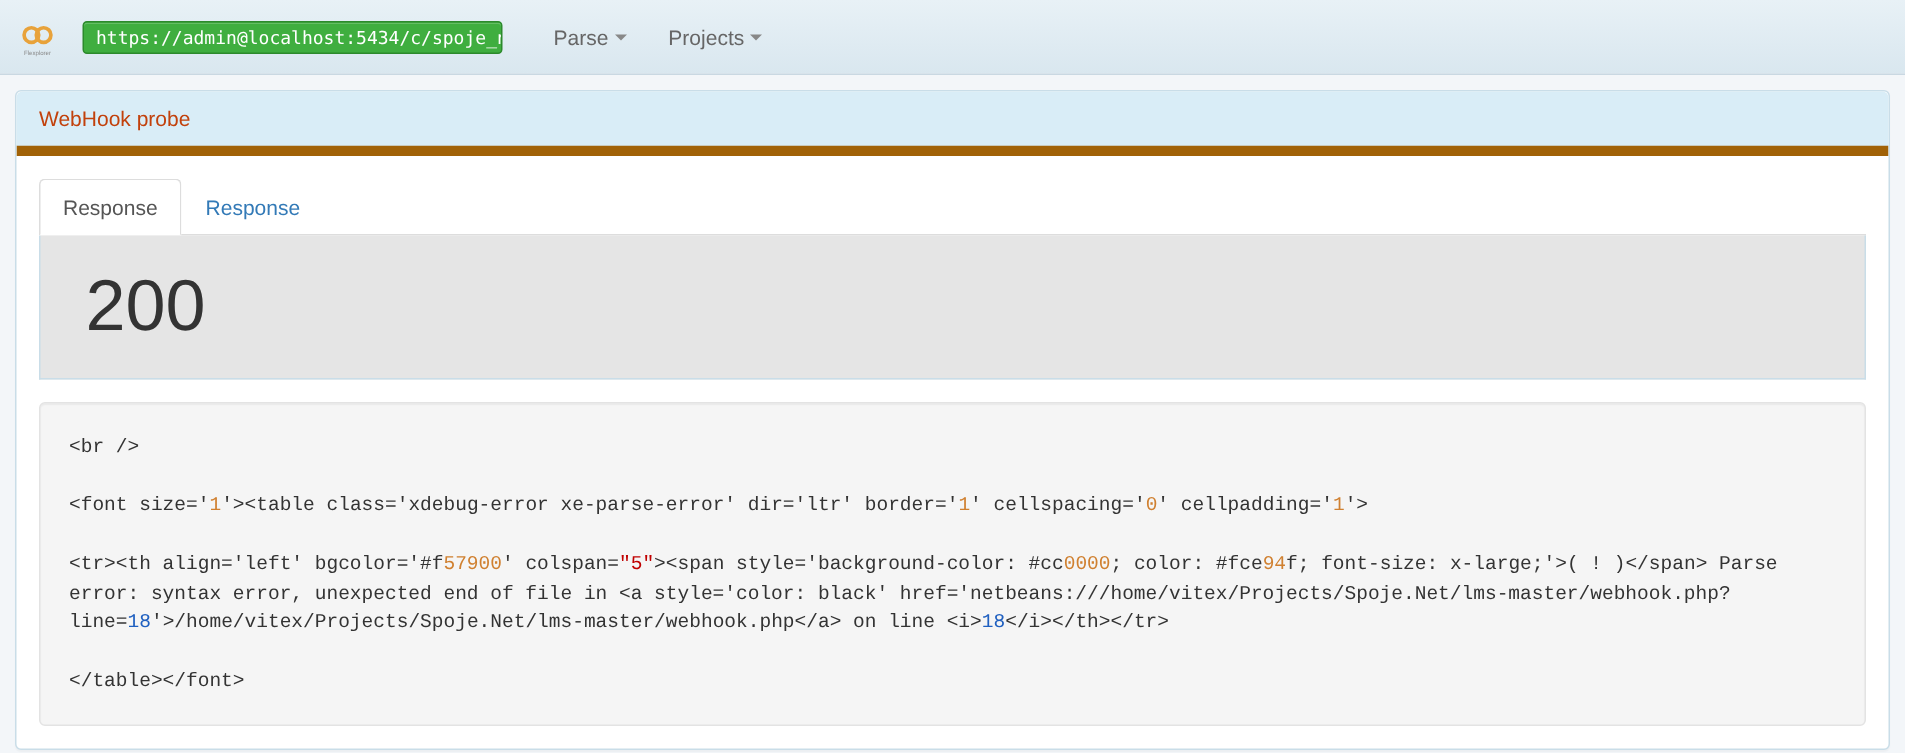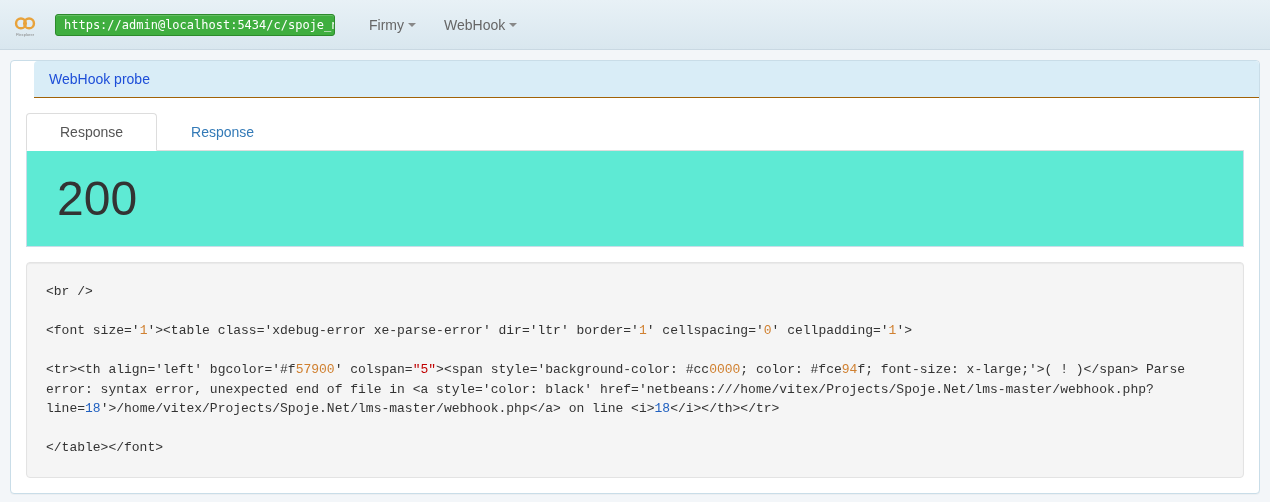--- a/index.html
+++ b/index.html
@@ -58,52 +58,51 @@
   .nav-right { margin-left: auto; }
   .container { padding: 10px; }
   .panel {
     background: #fff;
     border: 1px solid #c9dde8;
     border-radius: 4px;
     box-shadow: 0 1px 1px rgba(0,0,0,.03);
   }
   .panel-heading {
     background: #d9edf7;
-    color: #1d4ed8;
+    color: #c2410c;
     padding: 10px 15px;
-    border-bottom: 1px solid #a16207;
+    border-bottom: 7px solid #a16207;
     border-radius: 4px 4px 0 0;
     font-size: 14px;
-    margin-left: 23px;
   }
   .panel-body { padding: 15px; }
   .nav-tabs {
     border-bottom: 1px solid #ddd;
     display: flex;
     list-style: none;
     margin-bottom: 0;
   }
   .nav-tabs li { margin-bottom: -1px; }
   .nav-tabs li a {
     display: block;
-    padding: 10px 33px;
+    padding: 10px 15px;
     color: #337ab7;
     text-decoration: none;
     border: 1px solid transparent;
     border-radius: 4px 4px 0 0;
     cursor: pointer;
   }
   .nav-tabs li.active a {
     color: #555;
     background: #fff;
     border-color: #ddd #ddd #fff;
     cursor: default;
   }
   .jumbotron {
-    background: #5eead4;
+    background: #e5e5e5;
     padding: 20px 30px;
     margin-top: 0;
     border: 1px solid #c9dde8;
     border-top: none;
   }
   .jumbotron h1 {
     font-size: 48px;
     font-weight: 500;
     color: #333;
   }
@@ -138,25 +137,25 @@
         <g fill="none" stroke="#e8a23a" stroke-width="3">
           <circle cx="11" cy="14" r="6"></circle>
           <circle cx="21" cy="14" r="6"></circle>
         </g>
         <text x="16" y="30" text-anchor="middle" font-size="5" fill="#888" font-family="Arial">Flexplorer</text>
       </svg>
   </div>
   <div class="url-badge">https://admin@localhost:5434/c/spoje_net_s_r_o_</div>
   <div class="nav-menu">
     <div class="nav-item">
-      <span>Firmy</span>
+      <span>Parse</span>
       <span class="caret"></span>
     </div>
     <div class="nav-item">
-      <span>WebHook</span>
+      <span>Projects</span>
       <span class="caret"></span>
     </div>
   </div>
 </div>
 
 <div class="container">
   <div class="panel">
     <div class="panel-heading">WebHook probe</div>
     <div class="panel-body">
       <ul class="nav-tabs">

